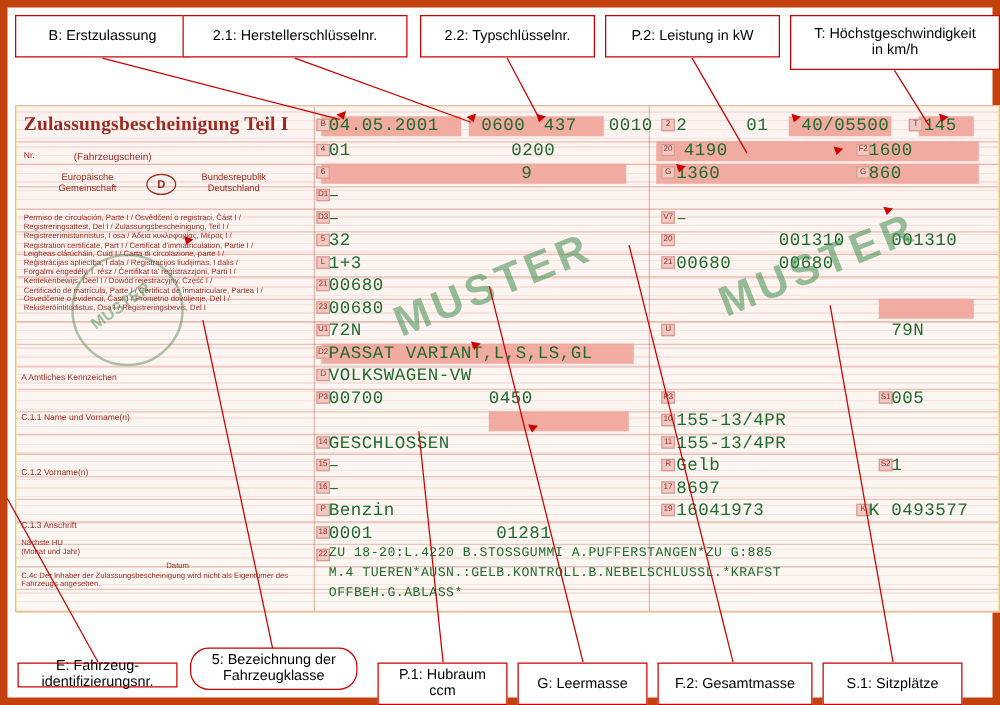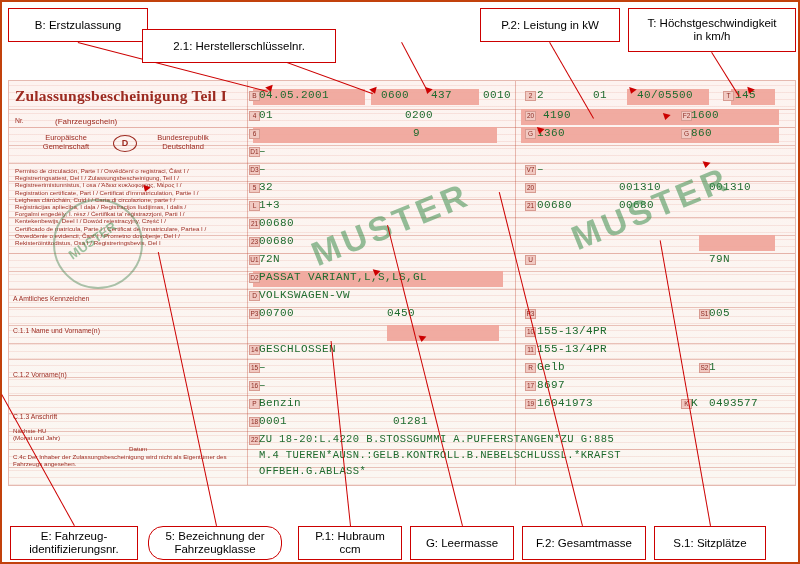--- a/index.html
+++ b/index.html
@@ -3,21 +3,21 @@
 <meta charset="utf-8">
 <style>
   html,body{margin:0;padding:0;}
   body{
     width:800px;height:564px;
     background:#ffffff;
     font-family:"Liberation Sans", sans-serif;
     position:relative;
     overflow:hidden;
   }
-  #page{position:absolute;left:0;top:0;width:800px;height:564px;border:2px solid #c2410c;box-sizing:border-box;}
+  #page{position:absolute;left:0;top:0;width:800px;height:564px;border:6px solid #c2410c;box-sizing:border-box;}
 
   
   .callout{
     position:absolute;
     border:1.5px solid #cc0000;
     background:#ffffff;
     color:#000000;
     font-size:11.5px;
     line-height:13px;
     text-align:center;
@@ -70,21 +70,21 @@
     position:absolute;font-size:6.5px;color:#8d2b22;
     background:#f1c9c2;border:1px solid #d79b91;
     width:9px;height:8px;line-height:8px;text-align:center;
   }
 
   .hl{position:absolute;background:#f0a79c;opacity:.95;}
 
   .entry{
     position:absolute;
     font-family:"Liberation Mono", monospace;
-    font-size:11px;
+    font-size:14px;
     color:#1f6b2e;
     white-space:pre;
     letter-spacing:.4px;
     z-index:12;
   }
   .entry.sm{font-size:10.5px;}
 
   .muster{
     position:absolute;
     font-family:"Liberation Sans", sans-serif;
@@ -114,40 +114,43 @@
 </style>
 </head>
 <body>
 
 <div id="page">
 
   <div class="callout" style="left:6px;top:6px;width:140px;height:34px;">
     <span>B: Erstzulassung</span>
   </div>
 
-  <div class="callout" style="left:140px;top:6px;width:194px;height:34px;margin-top:21px;">
+  <div class="callout" style="left:140px;top:6px;width:180px;height:34px;">
     <span>2.1: Herstellerschlüsselnr.</span>
   </div>
 
+  <div class="callout" style="left:330px;top:6px;width:140px;height:34px;">
+    <span>2.2: Typschlüsselnr.</span>
+  </div>
 
   <div class="callout" style="left:478px;top:6px;width:140px;height:34px;">
     <span>P.2: Leistung in kW</span>
   </div>
 
   <div class="callout" style="left:626px;top:6px;width:168px;height:44px;white-space:pre-line;">
     <span>T: Höchstgeschwindigkeit
 in km/h</span>
   </div>
 
-  <div class="callout" style="left:8px;top:524px;width:128px;height:34px;white-space:pre-line;justify-content:center;">
+  <div class="callout" style="left:8px;top:524px;width:128px;height:20px;white-space:pre-line;justify-content:center;">
     <span>E: Fahrzeug-
 identifizierungsnr.</span>
   </div>
 
-  <div class="callout" style="left:146px;top:524px;width:134px;height:34px;white-space:pre-line;border-radius:15px;">
+  <div class="callout" style="left:146px;top:512px;width:134px;height:34px;white-space:pre-line;border-radius:15px;">
     <span>5: Bezeichnung der
 Fahrzeugklasse</span>
   </div>
 
   <div class="callout" style="left:296px;top:524px;width:104px;height:34px;white-space:pre-line;">
     <span>P.1: Hubraum
 ccm</span>
   </div>
 
   <div class="callout" style="left:408px;top:524px;width:104px;height:34px;">

